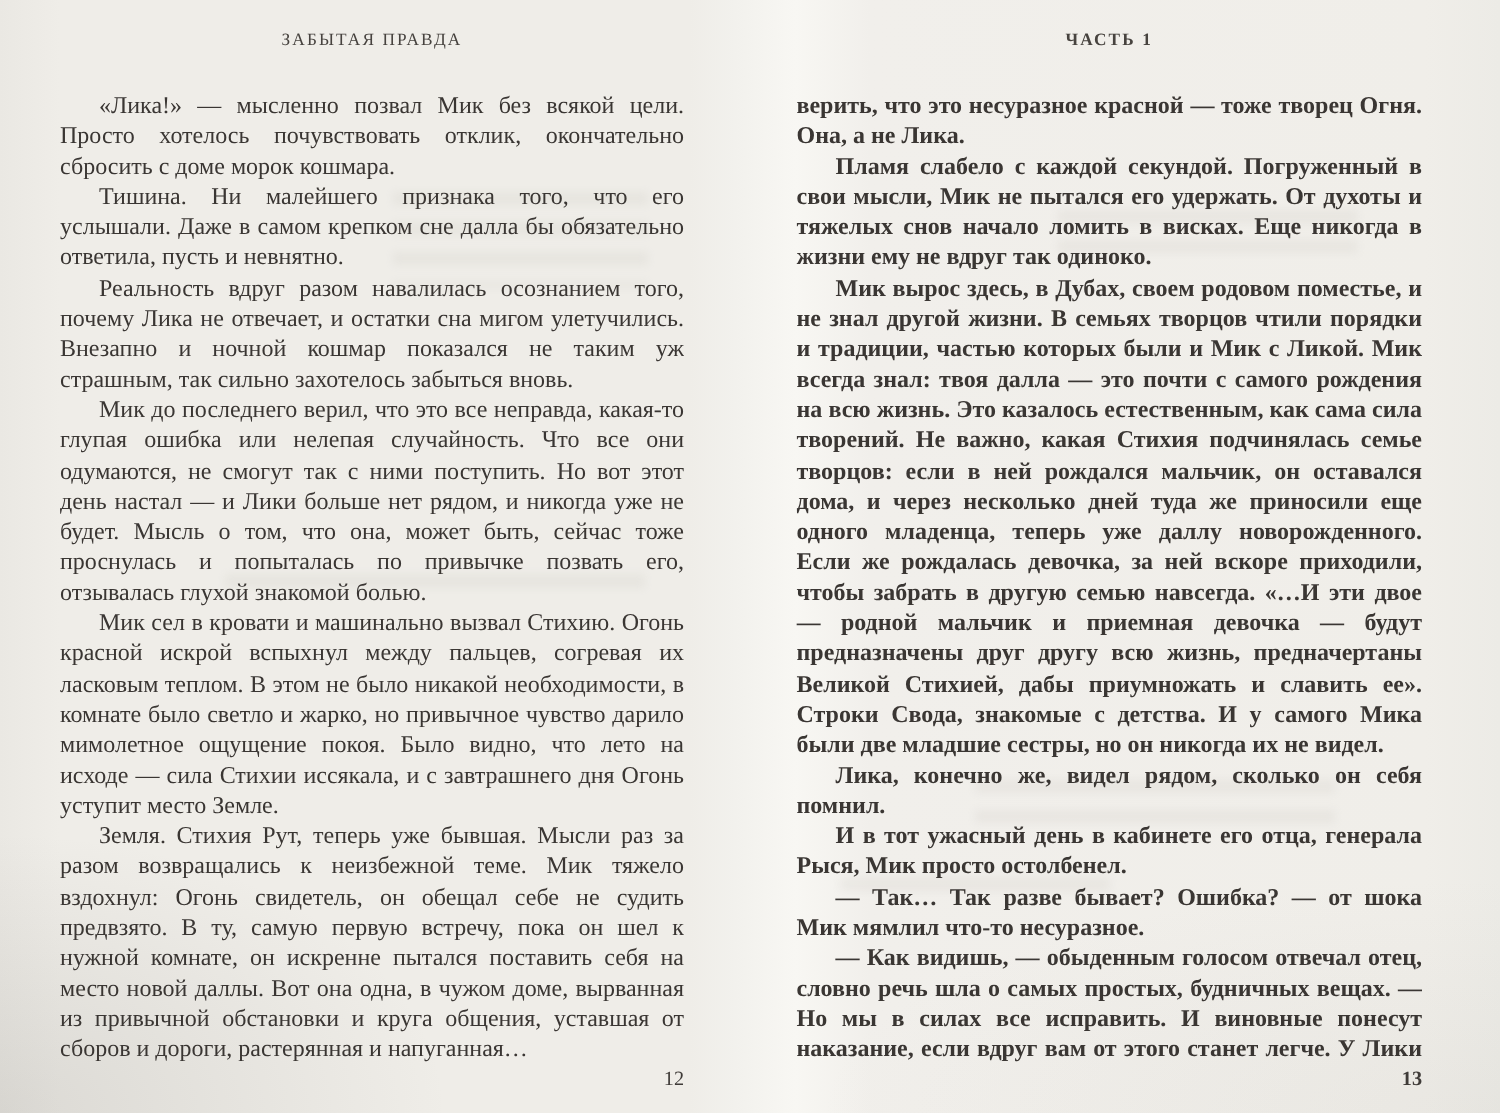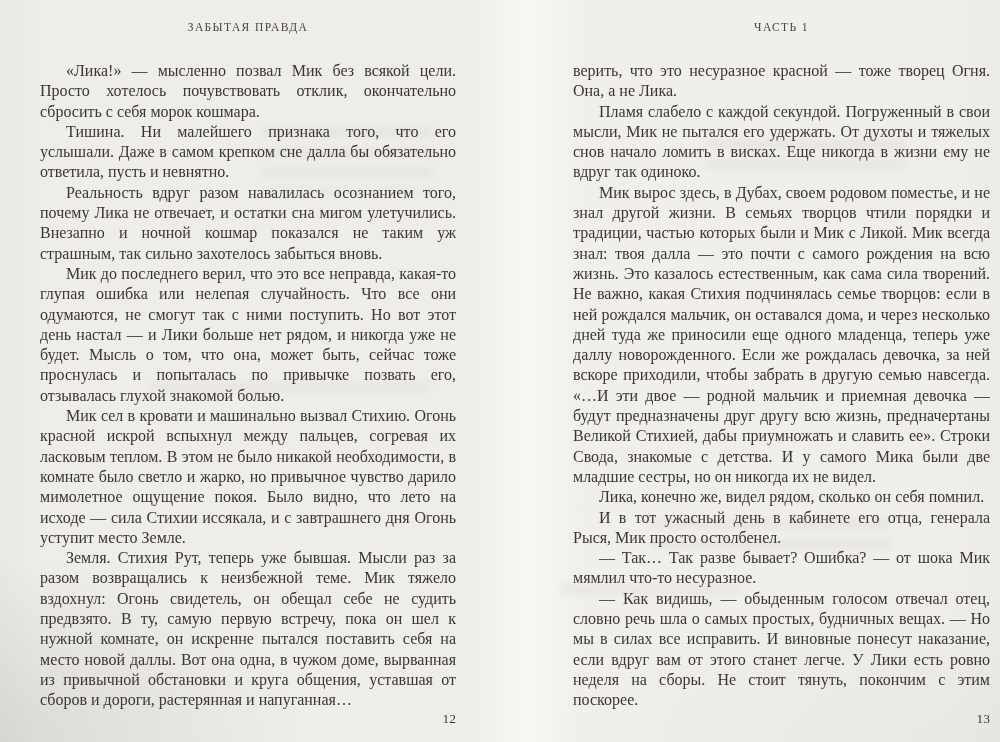--- a/index.html
+++ b/index.html
@@ -23,21 +23,21 @@
         #f8f7f3 53%, #f1efeb 58%,
         #f0eee9 95%, #ecebe6 100%);
     font-family: "Liberation Serif", "DejaVu Serif", serif;
   }
   .page {
     position: absolute;
     top: 0;
     height: 100%;
   }
   .page-left  { left: 40px;  width: 416px; }
-  .page-right { left: 573px; width: 417px; }
+  .page-right { left: 531px; width: 417px; font-weight: bold; }
 
   .running-head {
     position: absolute;
     top: 21px;
     left: 0; right: 0;
     text-align: center;
     font-size: 11.5px;
     letter-spacing: 1.4px;
     color: #47433f;
     text-transform: uppercase;
@@ -95,21 +95,21 @@
 
   <div class="ghost ghost-1"></div>
   <div class="ghost ghost-2"></div>
   <div class="ghost ghost-3"></div>
   <div class="ghost ghost-4"></div>
   <div class="ghost ghost-5"></div>
 
   <div class="page page-left">
     <div class="running-head">ЗАБЫТАЯ ПРАВДА</div>
     <div class="body-text">
-      <p>«Лика!» — мысленно позвал Мик без всякой цели. Просто хотелось почувствовать отклик, окончательно сбросить с себя морок кошмара.</p>
+      <p>«Лика!» — мысленно позвал Мик без всякой цели. Просто хотелось почувствовать отклик, окончательно сбросить с доме морок кошмара.</p>
       <p>Тишина. Ни малейшего признака того, что его услышали. Даже в самом крепком сне далла бы обязательно ответила, пусть и невнятно.</p>
       <p>Реальность вдруг разом навалилась осознанием того, почему Лика не отвечает, и остатки сна мигом улетучились. Внезапно и ночной кошмар показался не таким уж страшным, так сильно захотелось забыться вновь.</p>
       <p>Мик до последнего верил, что это все неправда, какая-то глупая ошибка или нелепая случайность. Что все они одумаются, не смогут так с ними поступить. Но вот этот день настал — и Лики больше нет рядом, и никогда уже не будет. Мысль о том, что она, может быть, сейчас тоже проснулась и попыталась по привычке позвать его, отзывалась глухой знакомой болью.</p>
       <p>Мик сел в кровати и машинально вызвал Стихию. Огонь красной искрой вспыхнул между пальцев, согревая их ласковым теплом. В этом не было никакой необходимости, в комнате было светло и жарко, но привычное чувство дарило мимолетное ощущение покоя. Было видно, что лето на исходе — сила Стихии иссякала, и с завтрашнего дня Огонь уступит место Земле.</p>
       <p>Земля. Стихия Рут, теперь уже бывшая. Мысли раз за разом возвращались к неизбежной теме. Мик тяжело вздохнул: Огонь свидетель, он обещал себе не судить предвзято. В ту, самую первую встречу, пока он шел к нужной комнате, он искренне пытался поставить себя на место новой даллы. Вот она одна, в чужом доме, вырванная из привычной обстановки и круга общения, уставшая от сборов и дороги, растерянная и напуганная…</p>
 
     </div>
     <div class="folio">12</div>
   </div>
 

